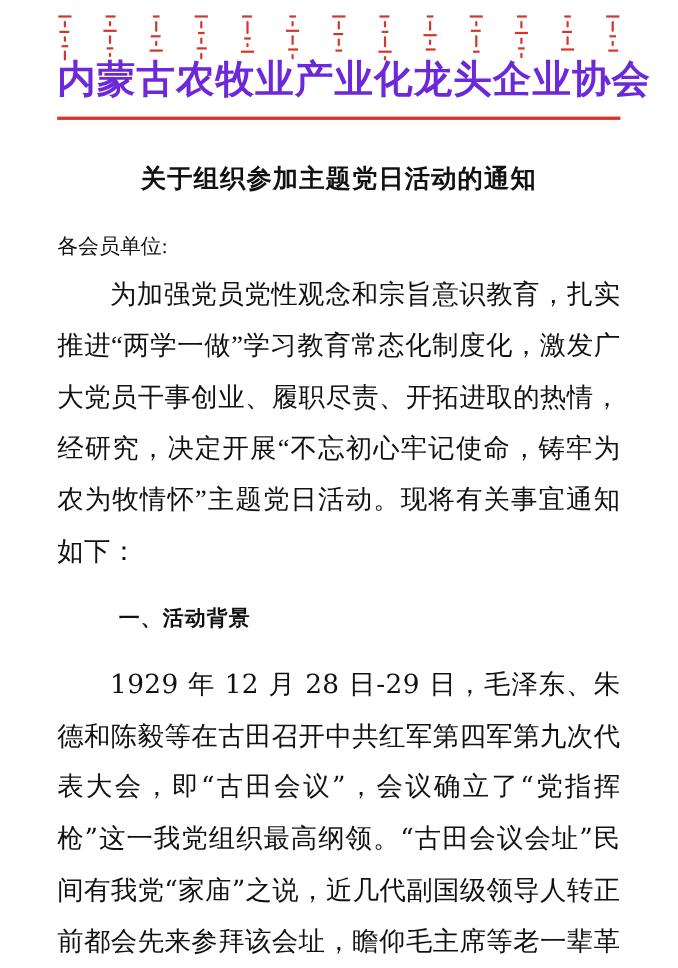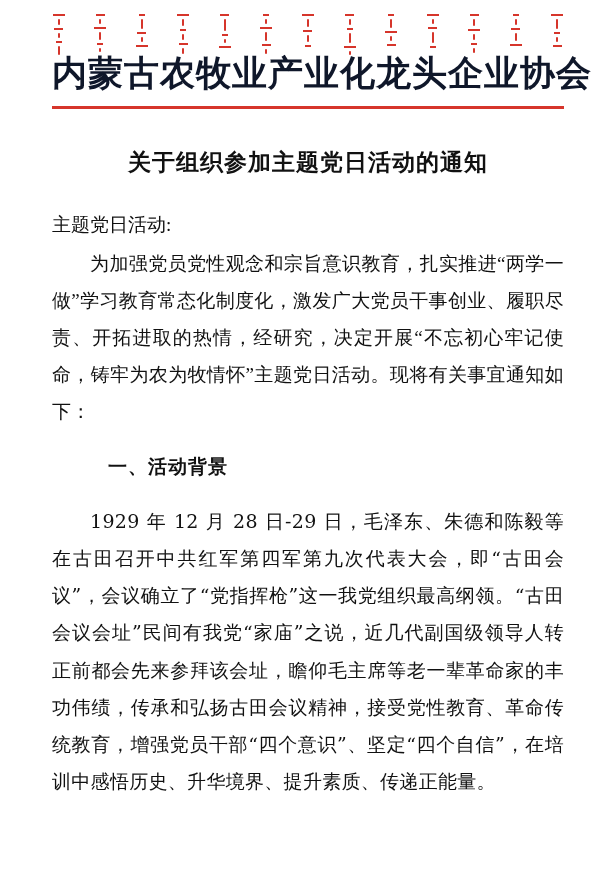--- a/index.html
+++ b/index.html
@@ -49,21 +49,21 @@
   }
   .mong-col .tick.short {
     width: 6px;
   }
   .mong-col .tick.long {
     width: 12px;
   }
 
   .org-title {
     text-align: right;
-    color: #0f172a;
+    color: #6d28d9;
     font-family: "DejaVu Serif", "Liberation Serif", serif;
     font-weight: bold;
     font-size: 35px;
     letter-spacing: 1px;
     line-height: 1.2;
     padding: 8px 0 12px 0;
     white-space: nowrap;
   }
   .red-rule {
     height: 3px;
@@ -81,21 +81,21 @@
     color: #111;
     margin-bottom: 28px;
   }
   .salutation {
     font-size: 19px;
     color: #111;
     line-height: 1.95;
     margin-bottom: 2px;
   }
   p.body-para {
-    font-size: 19px;
+    font-size: 24px;
     color: #111;
     line-height: 1.95;
     margin: 0;
     text-indent: 2em;
     text-align: justify;
     text-justify: inter-ideograph;
     letter-spacing: 0.3px;
   }
   h2.section-heading {
     font-family: "DejaVu Serif", "Liberation Serif", serif;
@@ -215,21 +215,21 @@
         <div class="tick"></div>
     </div>
   </div>
 
   <div class="org-title">内蒙古农牧业产业化龙头企业协会</div>
 
   <div class="red-rule"></div>
 
   <div class="doc-title">关于组织参加主题党日活动的通知</div>
 
-  <div class="salutation">主题党日活动:</div>
+  <div class="salutation">各会员单位:</div>
 
   <p class="body-para">为加强党员党性观念和宗旨意识教育，扎实推进“两学一做”学习教育常态化制度化，激发广大党员干事创业、履职尽责、开拓进取的热情，经研究，决定开展“不忘初心牢记使命，铸牢为农为牧情怀”主题党日活动。现将有关事宜通知如下：</p>
 
   <h2 class="section-heading">一、活动背景</h2>
   <p class="body-para digits">1929 年 12 月 28 日-29 日，毛泽东、朱德和陈毅等在古田召开中共红军第四军第九次代表大会，即“古田会议”，会议确立了“党指挥枪”这一我党组织最高纲领。“古田会议会址”民间有我党“家庙”之说，近几代副国级领导人转正前都会先来参拜该会址，瞻仰毛主席等老一辈革命家的丰功伟绩，传承和弘扬古田会议精神，接受党性教育、革命传统教育，增强党员干部“四个意识”、坚定“四个自信”，在培训中感悟历史、升华境界、提升素质、传递正能量。</p>
 
 
 </div>
 
 </body></html>

